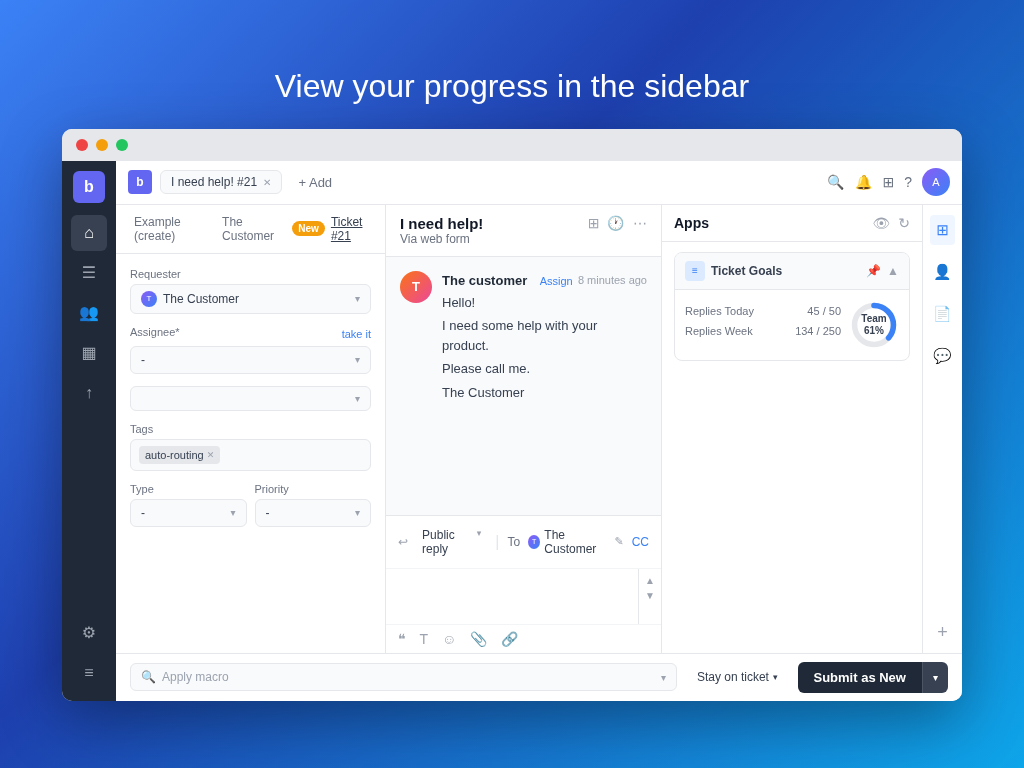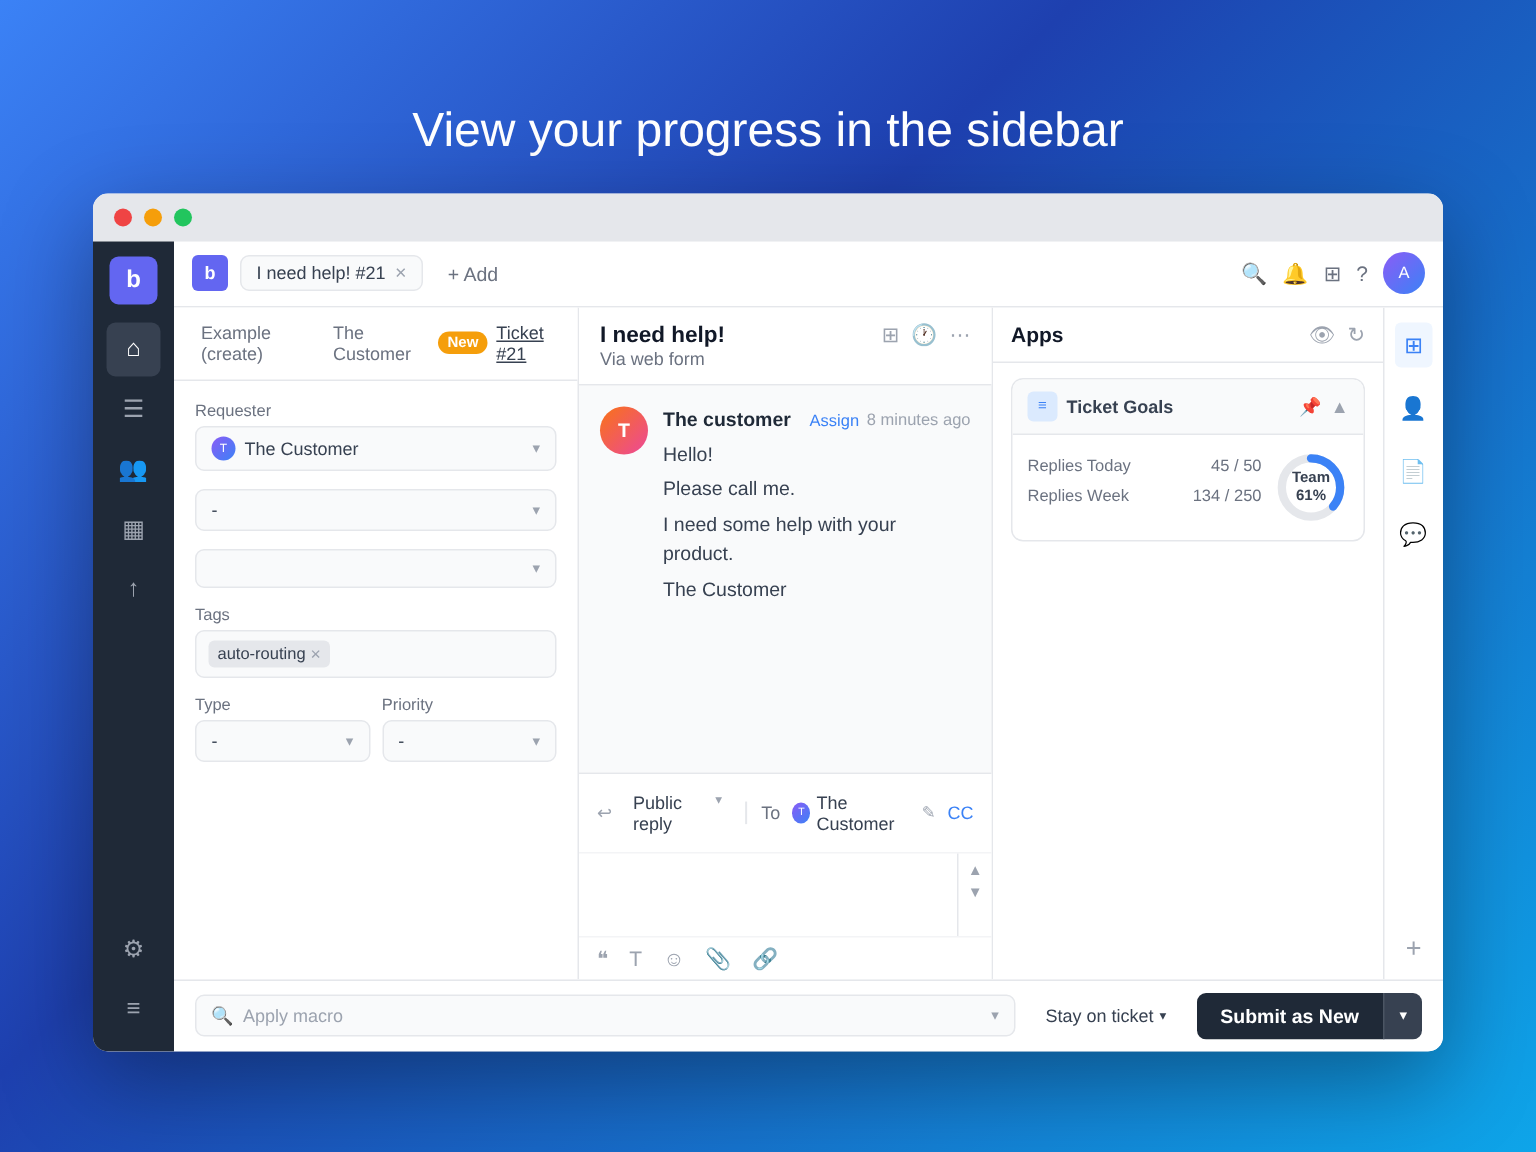--- a/index.html
+++ b/index.html
@@ -478,20 +478,24 @@
               <div class="field-select">
                 <span style="display:flex;align-items:center;">
                   <span class="customer-avatar">T</span>
                   <span>The Customer</span>
                 </span>
                 <span class="caret">▾</span>
               </div>
             </div>
 
             <div class="field-section">
+              <div class="field-label-row">
+                <span class="field-label">Assignee*</span>
+                <span class="field-link">take it</span>
+              </div>
               <div class="field-select">
                 <span>-</span>
                 <span class="caret">▾</span>
               </div>
             </div>
 
             <div class="field-section">
               <div class="field-select">
                 <span></span>
                 <span class="caret">▾</span>
@@ -547,22 +551,22 @@
               <div class="msg-content">
                 <div class="msg-header">
                   <div>
                     <span class="msg-sender">The customer</span>
                     <span class="msg-assign" style="margin-left:8px;">Assign</span>
                   </div>
                   <span class="msg-time">8 minutes ago</span>
                 </div>
                 <div class="msg-body">
                   <p class="greeting">Hello!</p>
+                  <p>I need some help with your product.</p>
                   <p>Please call me.</p>
-                  <p>I need some help with your product.</p>
                   <p>The Customer</p>
                 </div>
               </div>
             </div>
           </div>
 
           <div class="reply-area">
             <div class="reply-toolbar">
               <span style="color:#9ca3af;font-size:12px;">↩</span>
               <div class="reply-type-btn">

